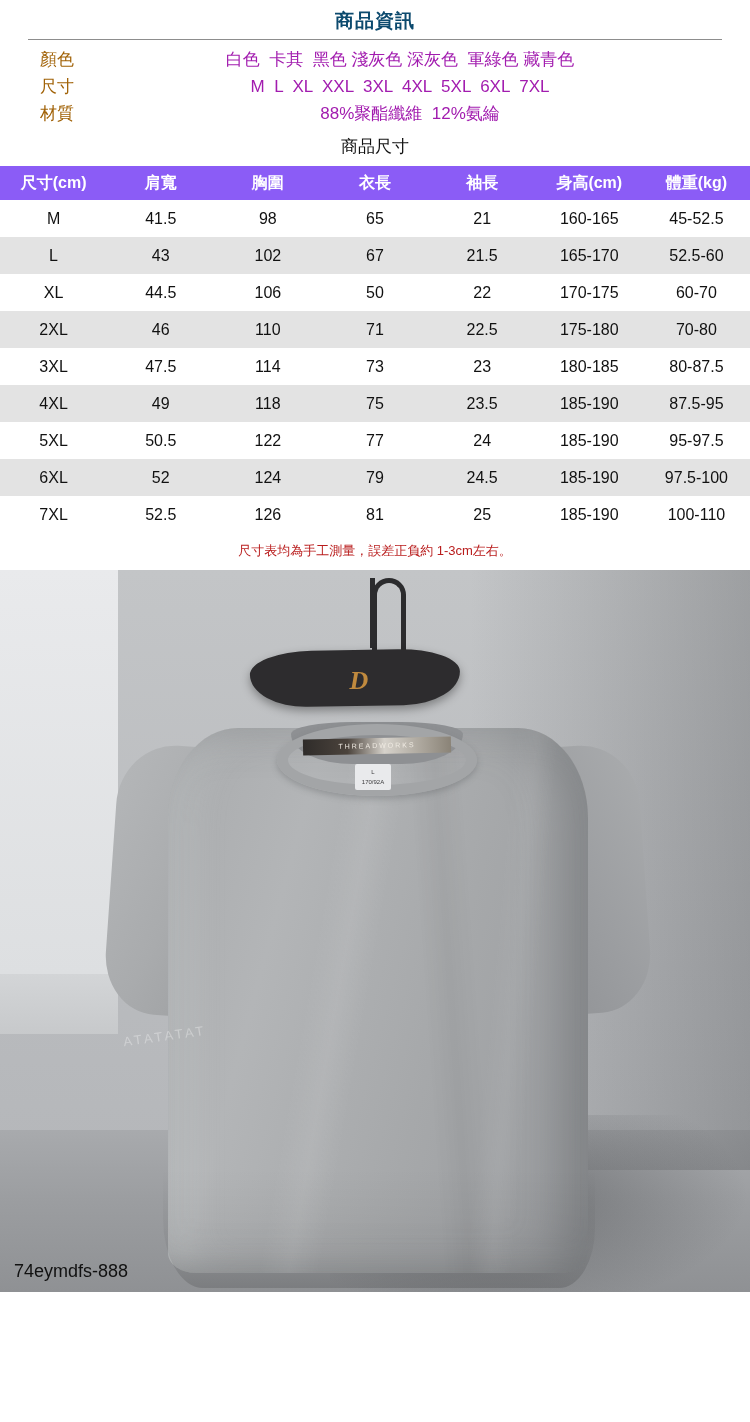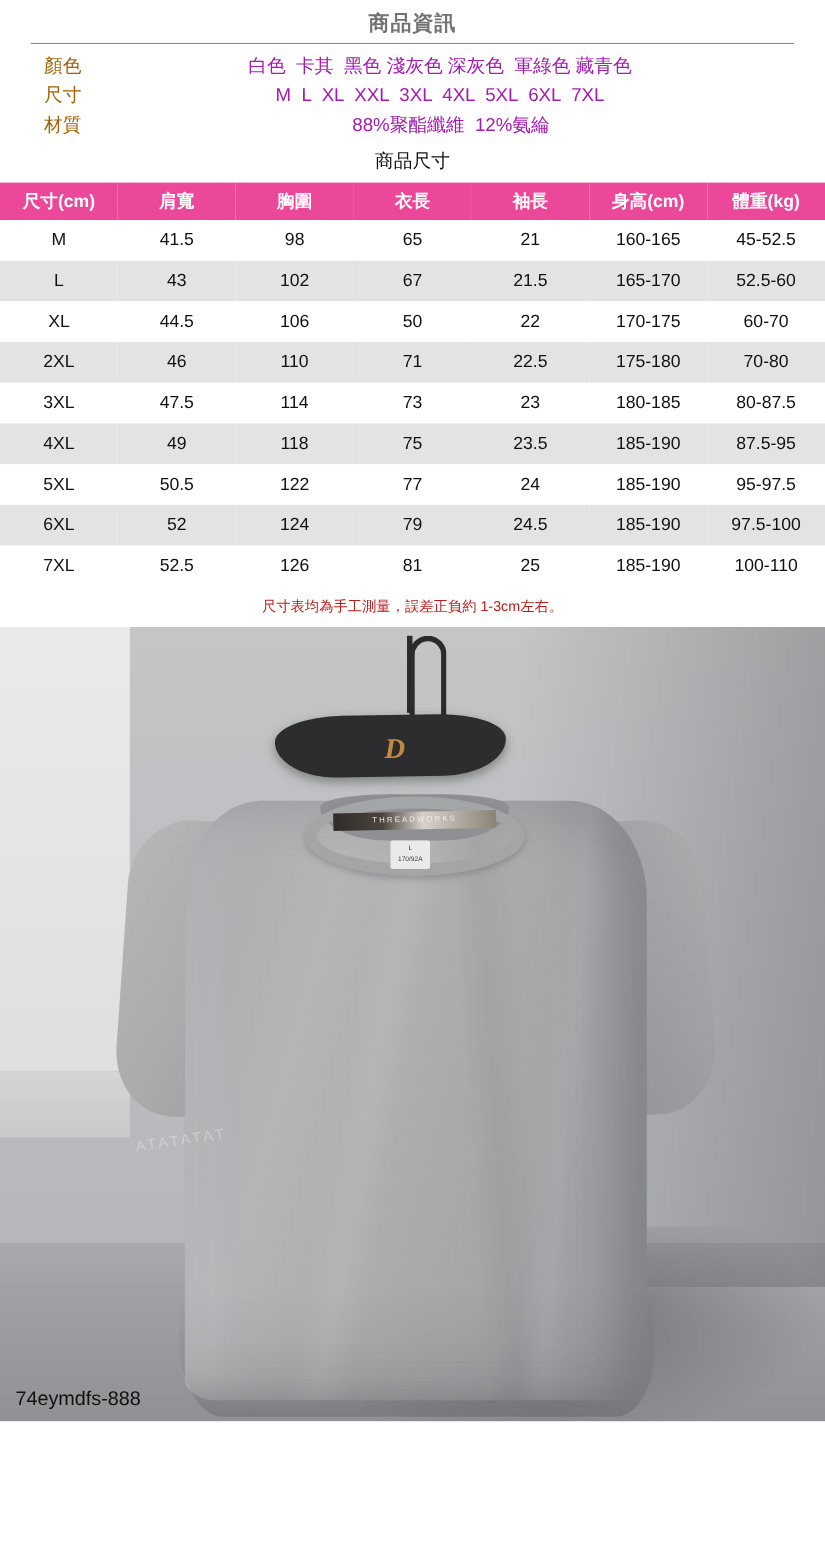--- a/index.html
+++ b/index.html
@@ -14,21 +14,21 @@
     width: 750px; height: 1422px;
     overflow: hidden;
     background: #fff;
   }
 
   
   .info-title {
     text-align: center;
     font-size: 19px;
     font-weight: bold;
-    color: #737373;
+    color: #0c4a6e;
     padding-top: 8px;
     letter-spacing: 1px;
   }
   .info-title-rule {
     width: 694px;
     margin: 5px auto 0 auto;
     border-bottom: 1px solid #8d8d8d;
   }
 
   .info-rows {
@@ -68,21 +68,21 @@
     margin-bottom: 8px;
   }
 
   
   table.size-table {
     width: 750px;
     border-collapse: collapse;
     table-layout: fixed;
   }
   table.size-table th {
-    background: #ec4899;
+    background: #8b5cf6;
     color: #ffffff;
     font-size: 16px;
     font-weight: bold;
     height: 34px;
     border: none;
   }
   table.size-table td {
     height: 37px;
     text-align: center;
     font-size: 16px;

